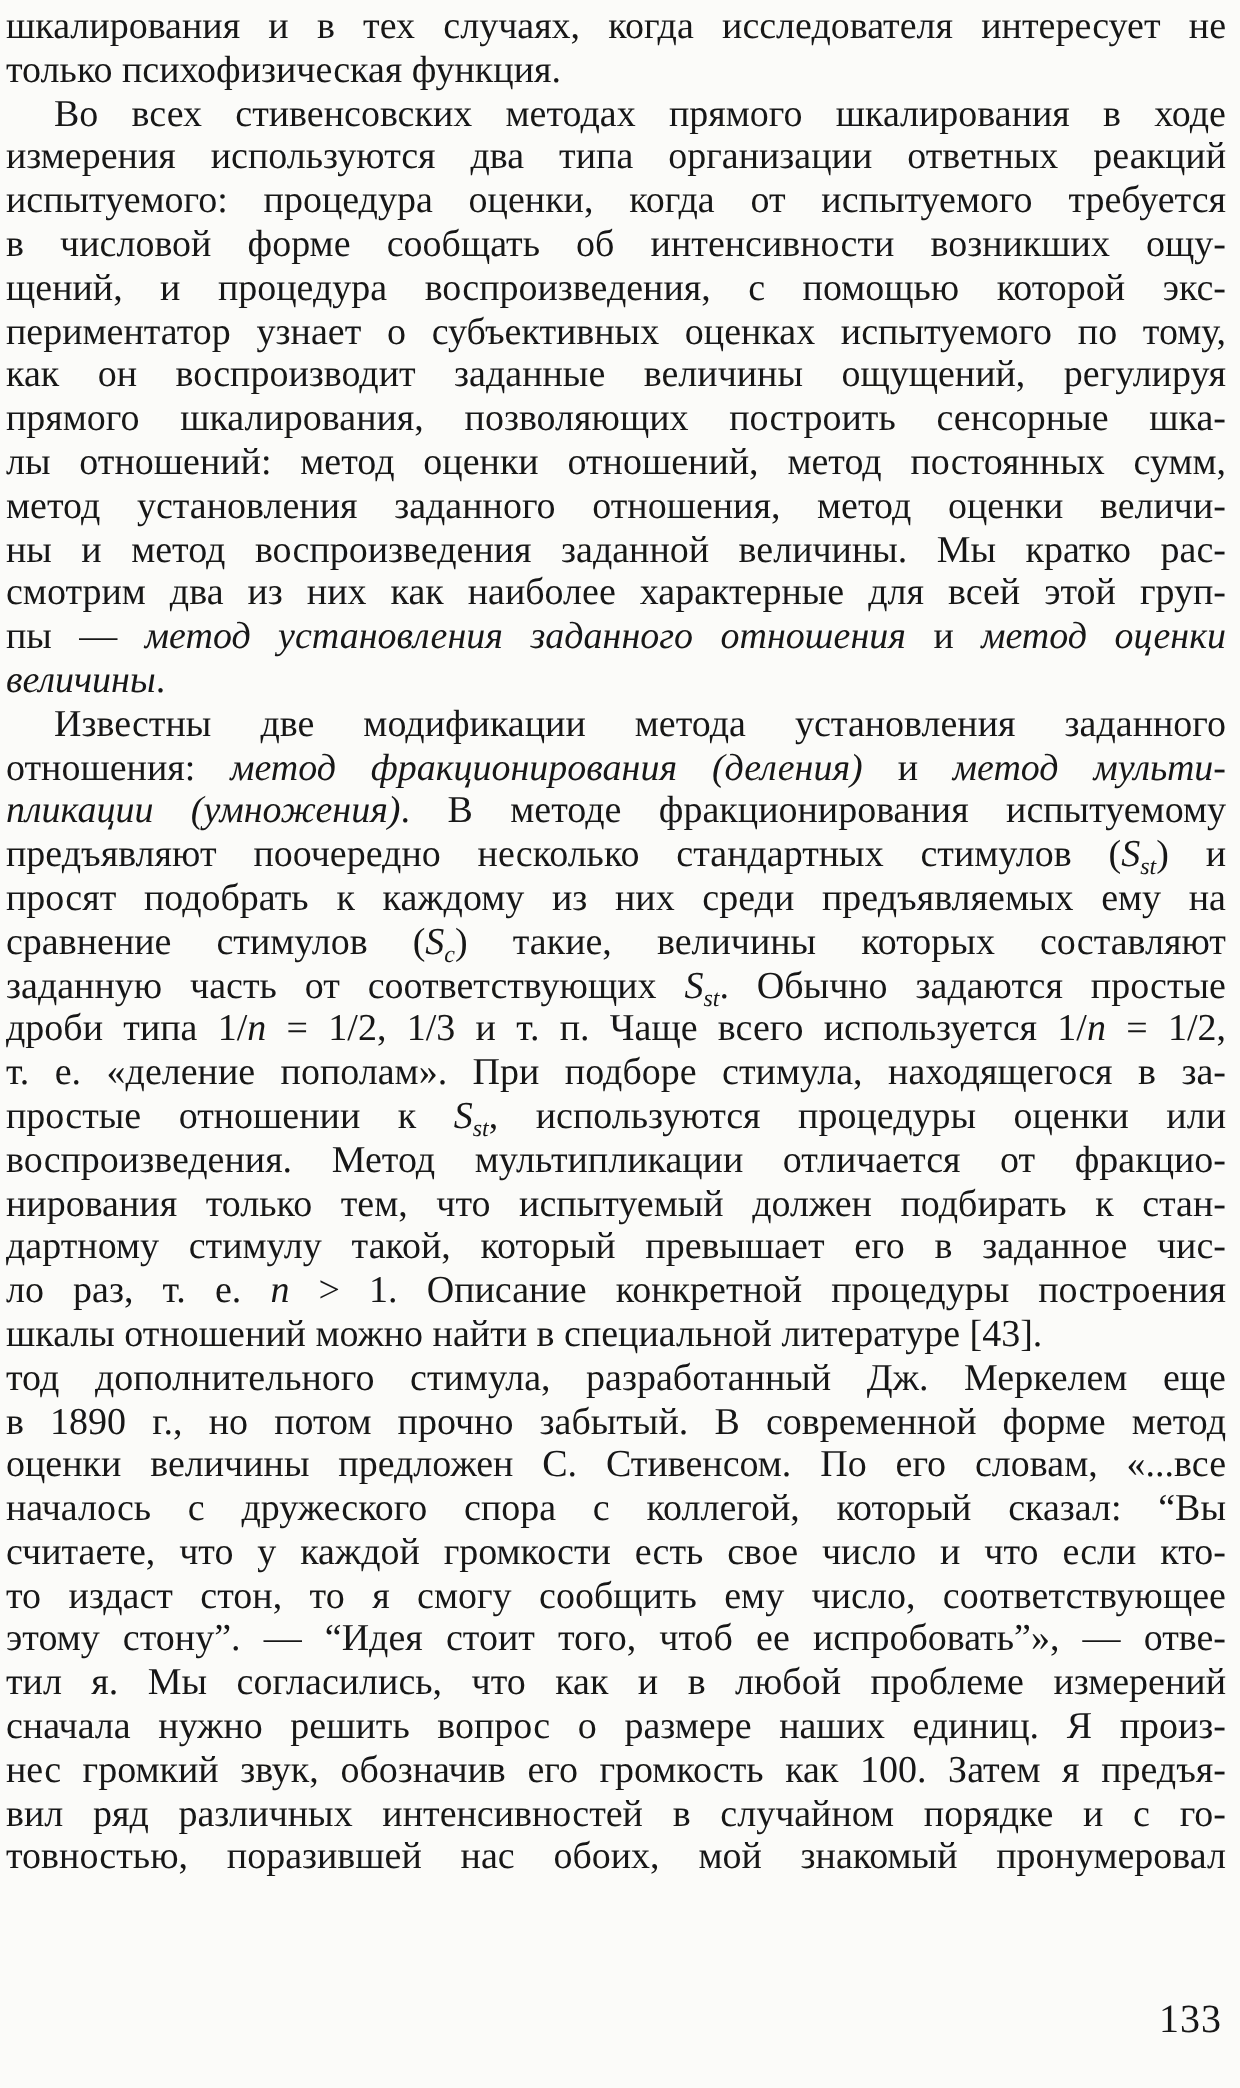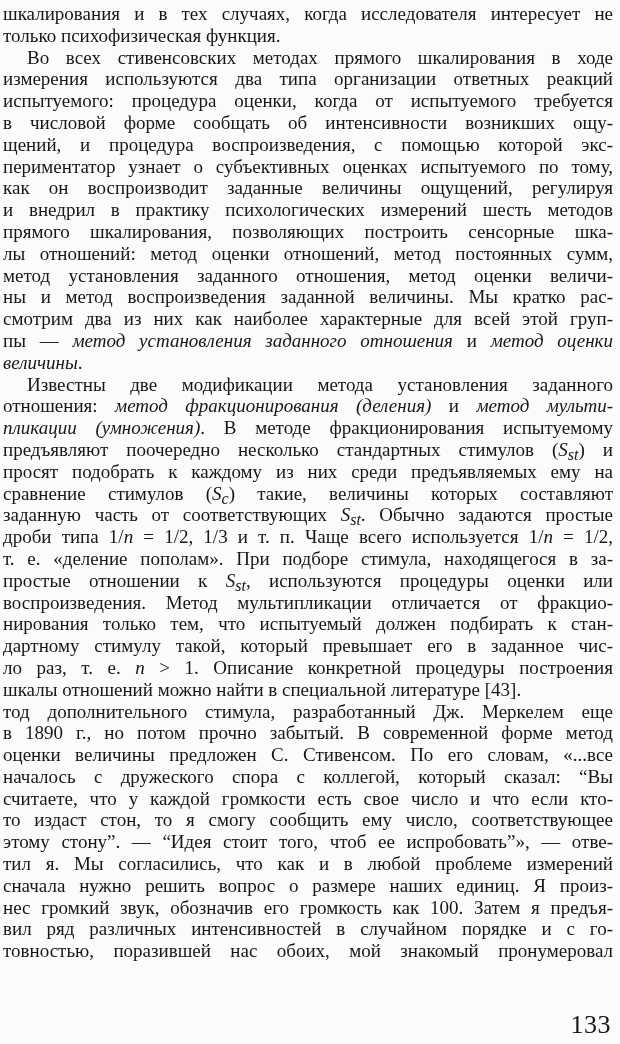--- a/index.html
+++ b/index.html
@@ -30,49 +30,48 @@
     overflow: hidden;
   }
   .line.lastline {
     text-align-last: left;
   }
   .line.indented {
     text-indent: 24px;
   }
   .it { font-style: italic; }
   .sub {
-    font-size: 16px;
+    font-size: 12px;
     vertical-align: -4px;
   }
   .page-number {
     position: absolute;
     right: 9px;
-    bottom: 4px;
-    font-size: 26px;
+    bottom: 22px;
+    font-size: 20px;
     letter-spacing: 0.5px;
   }
 </style>
 </head>
 <body>
 
 <div class="book-page" style="--paper: #fbfbf9; --ink: #171717;">
   <div>
       <div class="para">
         <div class="line"><span>шкалирования и в тех случаях, когда исследователя интересует не</span></div>
         <div class="line lastline"><span>только психофизическая функция.</span></div>
       </div>
       <div class="para">
         <div class="line indented"><span>Во всех стивенсовских методах прямого шкалирования в ходе</span></div>
         <div class="line"><span>измерения используются два типа организации ответных реакций</span></div>
         <div class="line"><span>испытуемого: процедура оценки, когда от испытуемого требуется</span></div>
         <div class="line"><span>в числовой форме сообщать об интенсивности возникших ощу-</span></div>
         <div class="line"><span>щений, и процедура воспроизведения, с помощью которой экс-</span></div>
         <div class="line"><span>периментатор узнает о субъективных оценках испытуемого по тому,</span></div>
         <div class="line"><span>как он воспроизводит заданные величины ощущений, регулируя</span></div>
-        <div class="line"><span>и внедрил в практику психологических измерений шесть методов</span></div>
         <div class="line"><span>прямого шкалирования, позволяющих построить сенсорные шка-</span></div>
         <div class="line"><span>лы отношений: метод оценки отношений, метод постоянных сумм,</span></div>
         <div class="line"><span>метод установления заданного отношения, метод оценки величи-</span></div>
         <div class="line"><span>ны и метод воспроизведения заданной величины. Мы кратко рас-</span></div>
         <div class="line"><span>смотрим два из них как наиболее характерные для всей этой груп-</span></div>
         <div class="line"><span>пы — </span><span class="it">метод установления заданного отношения</span><span> и </span><span class="it">метод оценки</span></div>
         <div class="line lastline"><span class="it">величины</span><span>.</span></div>
       </div>
       <div class="para">
         <div class="line indented"><span>Известны две модификации метода установления заданного</span></div>

